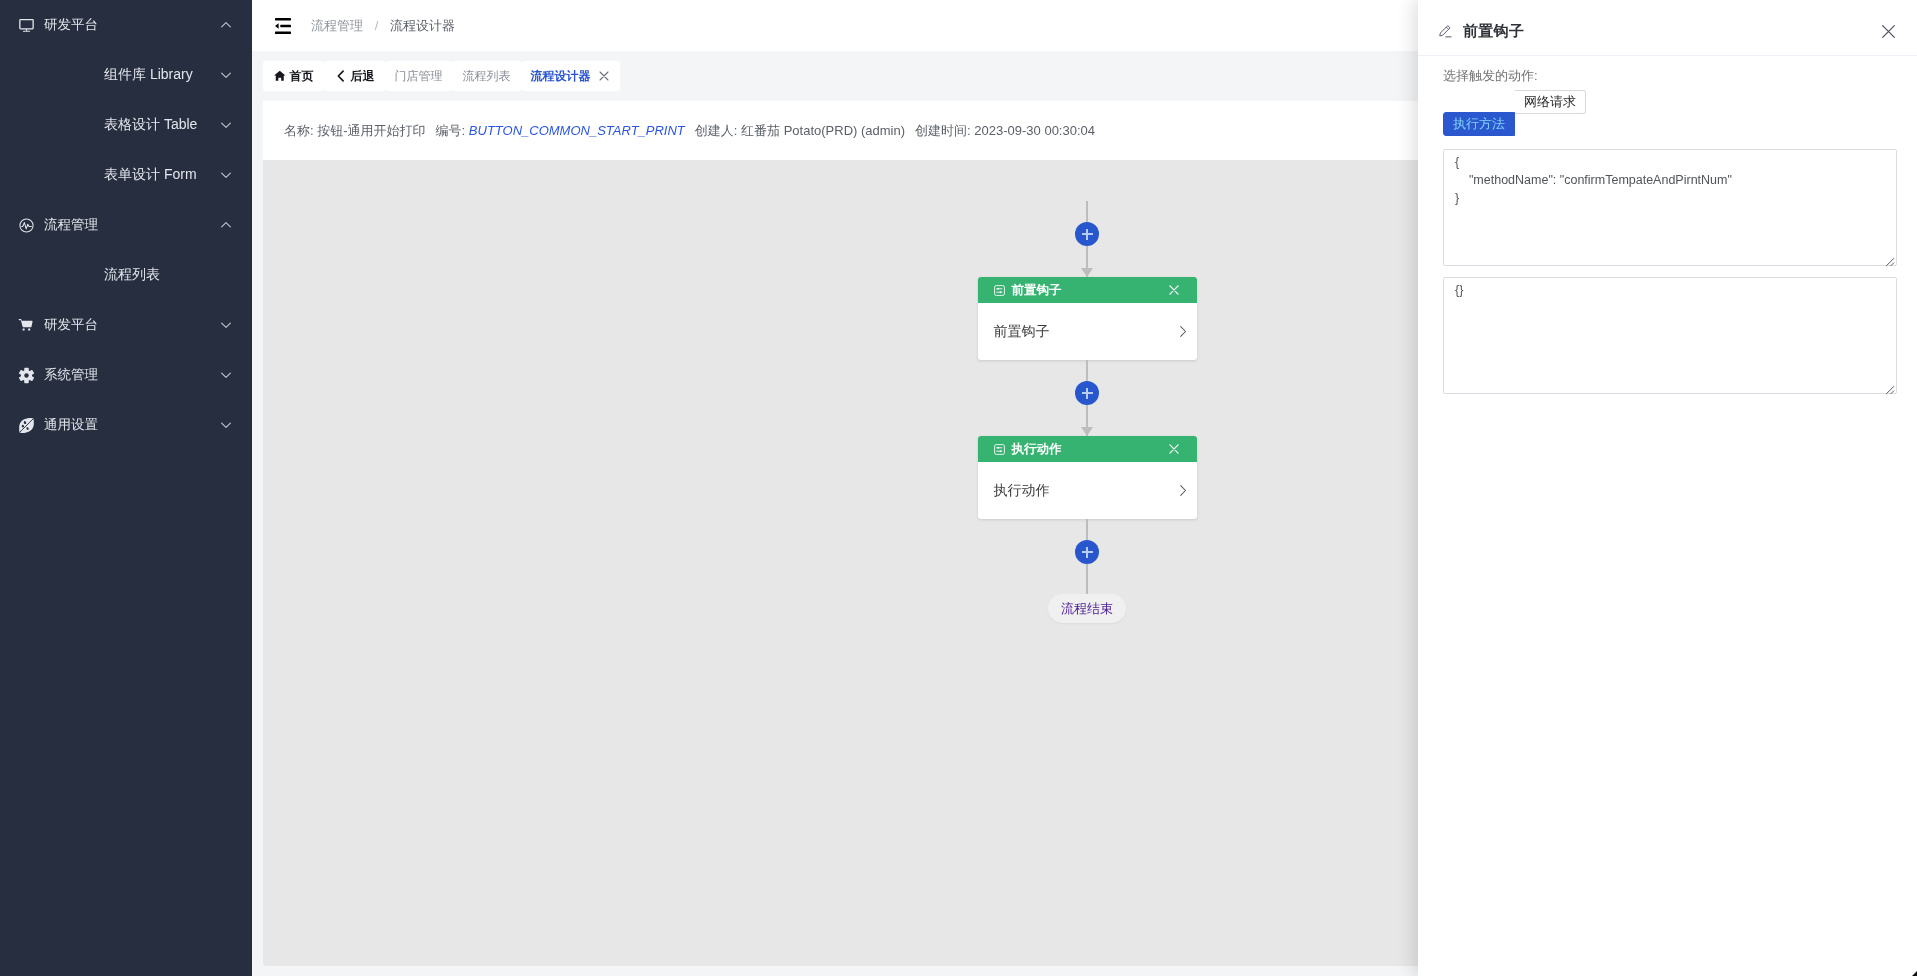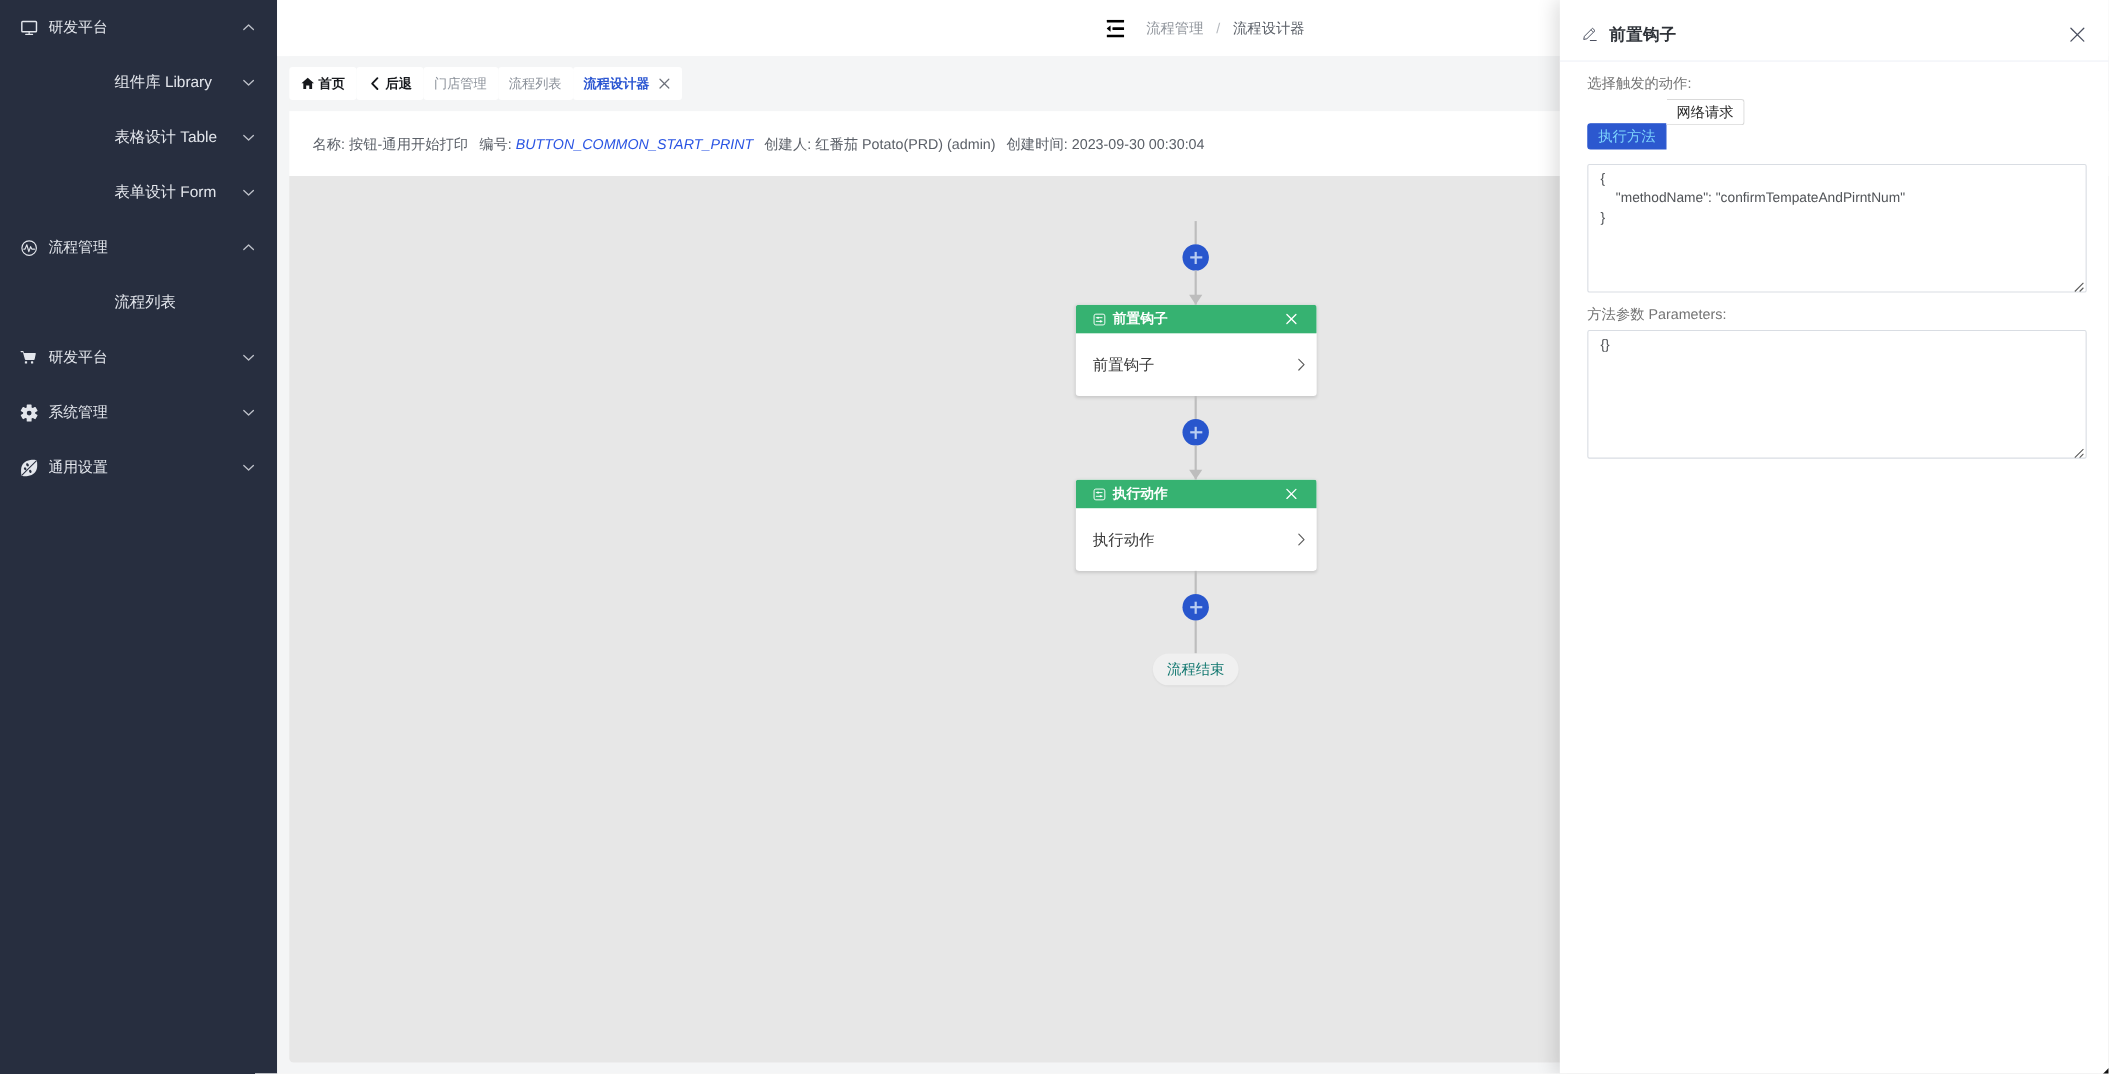--- a/index.html
+++ b/index.html
@@ -16,21 +16,21 @@
 .nav-item{height:50px;display:flex;align-items:center;padding:0 19px 0 18px;color:#e3e6ec;font-size:13.5px;cursor:pointer;}
 .nav-item .ico{width:17px;height:17px;display:inline-flex;align-items:center;justify-content:center;margin-right:9px;flex:0 0 17px;}
 .nav-item .lbl{flex:1;}
 .nav-item .arrow{width:14px;height:14px;opacity:.8;display:inline-flex;align-items:center;}
 .nav-sub .arrow{width:14px;height:14px;opacity:.8;display:inline-flex;align-items:center;}
 .nav-sub{height:50px;display:flex;align-items:center;padding:0 19px 0 63px;color:#e3e6ec;font-size:14px;cursor:pointer;}
 .nav-sub .lbl{flex:1;margin-left:41px;}
 
 .main{position:absolute;left:252px;top:0;right:0;height:976px;background:#f4f5f6;}
 .inner{position:absolute;left:11px;top:51px;right:0;bottom:10px;}
-.topbar{height:51px;display:flex;align-items:center;padding-left:23px;background:#fff;position:relative;justify-content:center;}
+.topbar{height:51px;display:flex;align-items:center;padding-left:23px;background:#fff;position:relative;}
 .hamb{width:16px;height:16px;margin-right:20px;cursor:pointer;display:inline-flex;align-items:center;color:#000;}
 .crumb{font-size:13px;color:#90959c;}
 .crumb .sep{margin:0 8px;color:#b6babf;}
 .crumb .cur{color:#5b6068;}
 .tabsbar{height:50px;background:#f4f5f6;display:flex;align-items:center;padding-left:0px;}
 .tab{height:30px;background:#fff;border-radius:3px;display:flex;align-items:center;padding:0 10px;font-size:12px;color:#8a9099;cursor:pointer;white-space:nowrap;}
 .tab.dark{color:#16181c;font-weight:700;}
 .tab.active{color:#2a55d1;font-weight:700;}
 .tab .tico{margin-right:3px;display:inline-flex;align-items:center;}
 .tab .x{margin-left:7px;color:#6d717b;display:inline-flex;align-items:center;}
@@ -48,21 +48,21 @@
 .node-hd .xbtn{margin-left:auto;cursor:pointer;display:inline-flex;align-items:center;}
 .node-bd{height:57px;display:flex;align-items:center;padding:0 9px 0 16px;font-size:14px;color:#3b3b3b;}
 .node-bd .chev{margin-left:auto;color:#5b5b5b;display:inline-flex;align-items:center;}
 .conn{width:1.4px;background:#bdbdbd;}
 .conn.arrowed{position:relative;}
 .conn.arrowed::after{content:"";position:absolute;left:-5.8px;bottom:0;width:0;height:0;border-left:6.5px solid transparent;border-right:6.5px solid transparent;border-top:9px solid #bdbdbd;}
 .plus{width:24px;height:24px;border-radius:50%;background:#2856cd;display:flex;align-items:center;justify-content:center;cursor:pointer;position:relative;}
 .plusglyph{font-size:0;color:transparent;width:11px;height:11px;position:relative;display:block;}
 .plusglyph::before{content:"";position:absolute;left:0;top:4.8px;width:11px;height:1.3px;background:#b9cdf2;}
 .plusglyph::after{content:"";position:absolute;top:0;left:4.8px;height:11px;width:1.3px;background:#b9cdf2;}
-.endpill{height:29px;padding:0 13px;border-radius:15px;background:#f0f0f0;color:#0f766e;font-size:13px;display:flex;align-items:center;box-shadow:0 1px 2px rgba(0,0,0,.05);}
+.endpill{height:29px;padding:0 13px;border-radius:15px;background:#f0f0f0;color:#4c1d95;font-size:13px;display:flex;align-items:center;box-shadow:0 1px 2px rgba(0,0,0,.05);}
 
 .panel{position:absolute;right:0;top:0;width:499px;height:976px;background:#fff;box-shadow:-5px 0 16px rgba(0,0,0,.13);}
 .panel-hd{height:56px;display:flex;align-items:center;padding:8px 19px 0 20px;border-bottom:1px solid #eef1f7;}
 .panel-hd .pico{margin-right:10px;display:inline-flex;align-items:center;color:#4b5060;}
 .panel-title{font-size:15px;color:#2e3238;font-weight:700;letter-spacing:.3px;}
 .panel-hd .close{margin-left:auto;cursor:pointer;color:#4b5060;display:inline-flex;align-items:center;}
 .panel-bd{padding:11px 19px 0 25px;}
 .flabel{font-size:13px;color:#737373;line-height:17px;margin-bottom:6px;}
 .seg{display:flex;margin-bottom:13px;}
 .seg div{height:24px;padding:0 9px;display:flex;align-items:center;justify-content:center;font-size:13px;color:#2a2a2a;border:1px solid #d9d9d9;cursor:pointer;background:#fff;min-width:70px;}
@@ -345,21 +345,20 @@
           </div>
         </div>
       <div class="tawrap" style="margin-bottom:11px;">
         <textarea class="ta" style="">{
     "methodName": "confirmTempateAndPirntNum"
 }</textarea>
         <span class="grip"><svg viewBox="0 0 11 11" width="11" height="11" fill="none" stroke="#5a5a5a" stroke-width="1">
               <path d="M10 2.2L2.2 10M10 6.6L6.6 10"></path>
             </svg></span>
       </div>
-      <div class="flabel">方法参数 Parameters:</div>
       <div class="tawrap">
         <textarea class="ta" style="">{}</textarea>
         <span class="grip"><svg viewBox="0 0 11 11" width="11" height="11" fill="none" stroke="#5a5a5a" stroke-width="1">
               <path d="M10 2.2L2.2 10M10 6.6L6.6 10"></path>
             </svg></span>
       </div>
     </div>
   </div>
 </div>
 

